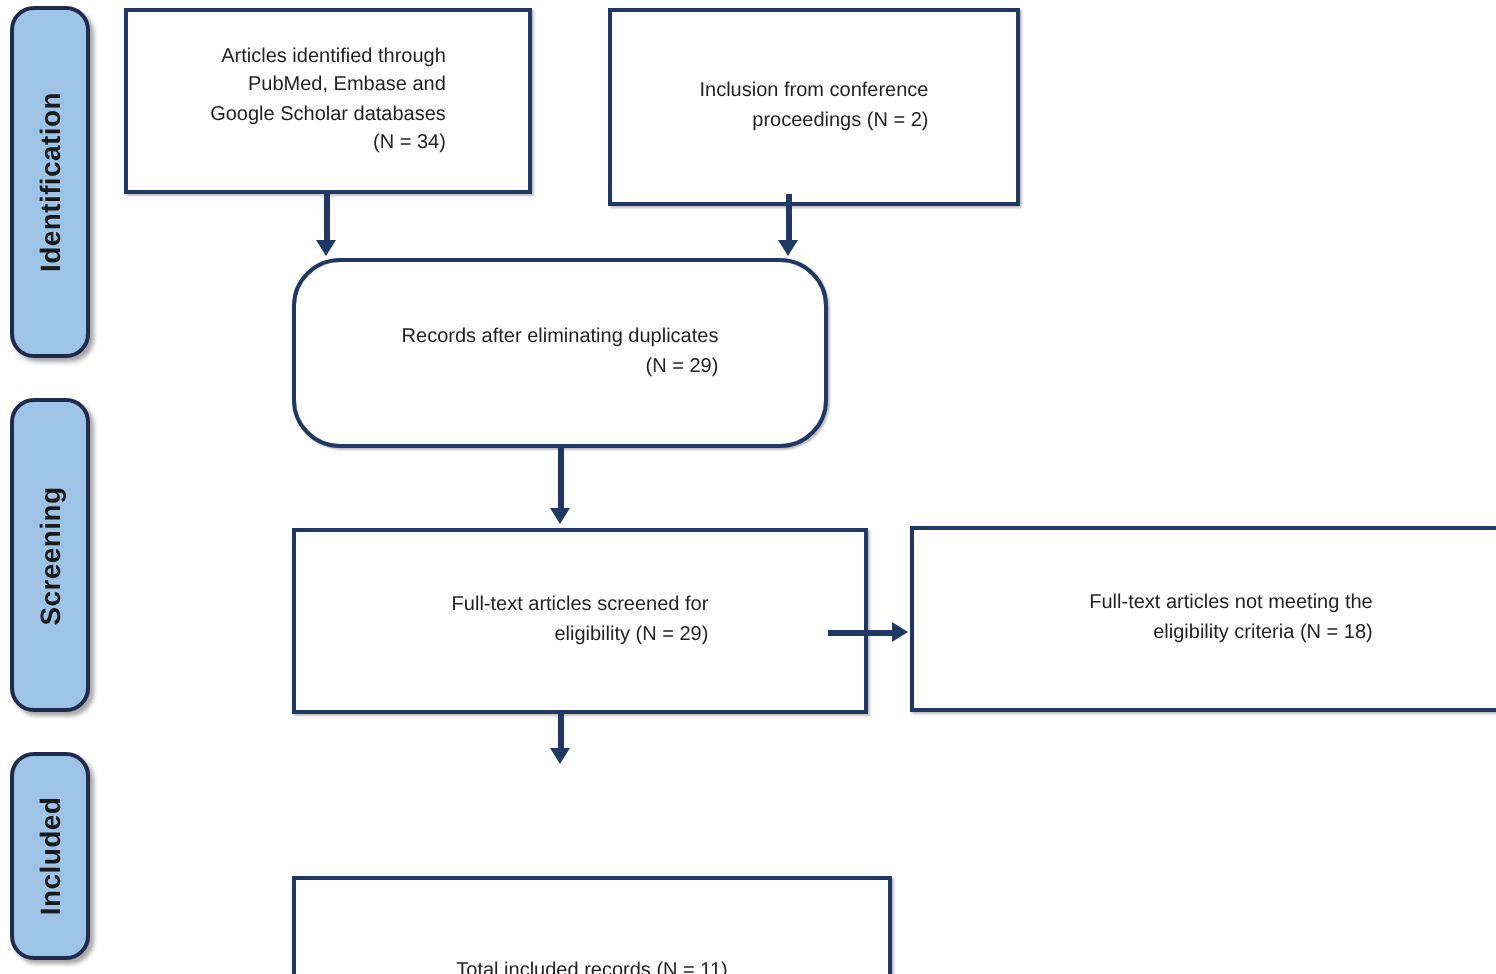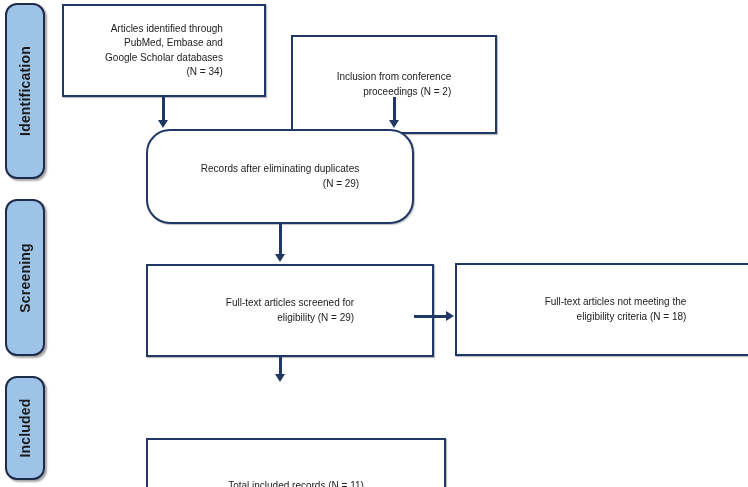--- a/index.html
+++ b/index.html
@@ -102,21 +102,21 @@
     <span class="stage-label">Included</span>
   </div>
 
   <div class="flow-box" style="left:62px; top:4px; width:204px; height:93px;">
     <span class="box-text">Articles identified through
 PubMed, Embase and
 Google Scholar databases
 (N = 34)</span>
   </div>
 
-  <div class="flow-box" style="left:291px; top:4px; width:206px; height:99px;margin-top:31px;">
+  <div class="flow-box" style="left:304px; top:4px; width:206px; height:99px;">
     <span class="box-text">Inclusion from conference
 proceedings (N = 2)</span>
   </div>
 
   <div class="flow-box" style="left:146px; top:129px; width:268px; height:95px;border-radius:24px;">
     <span class="box-text">Records after eliminating duplicates
 (N = 29)</span>
   </div>
 
   <div class="flow-box" style="left:146px; top:264px; width:288px; height:93px;">

